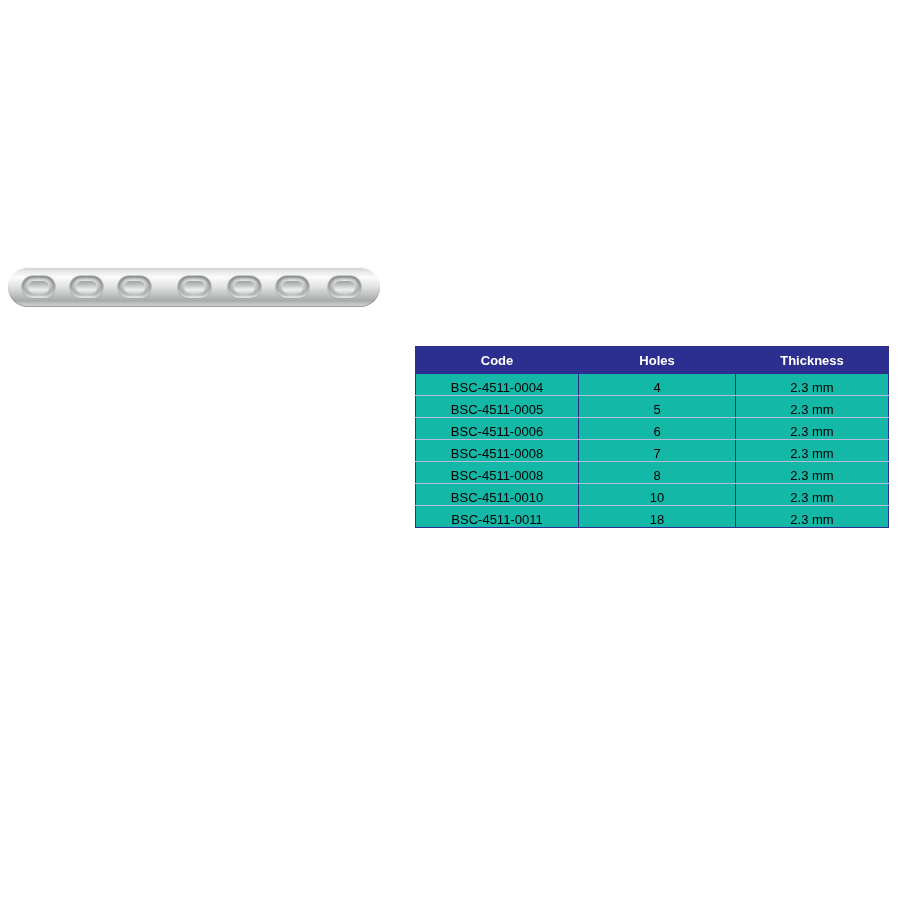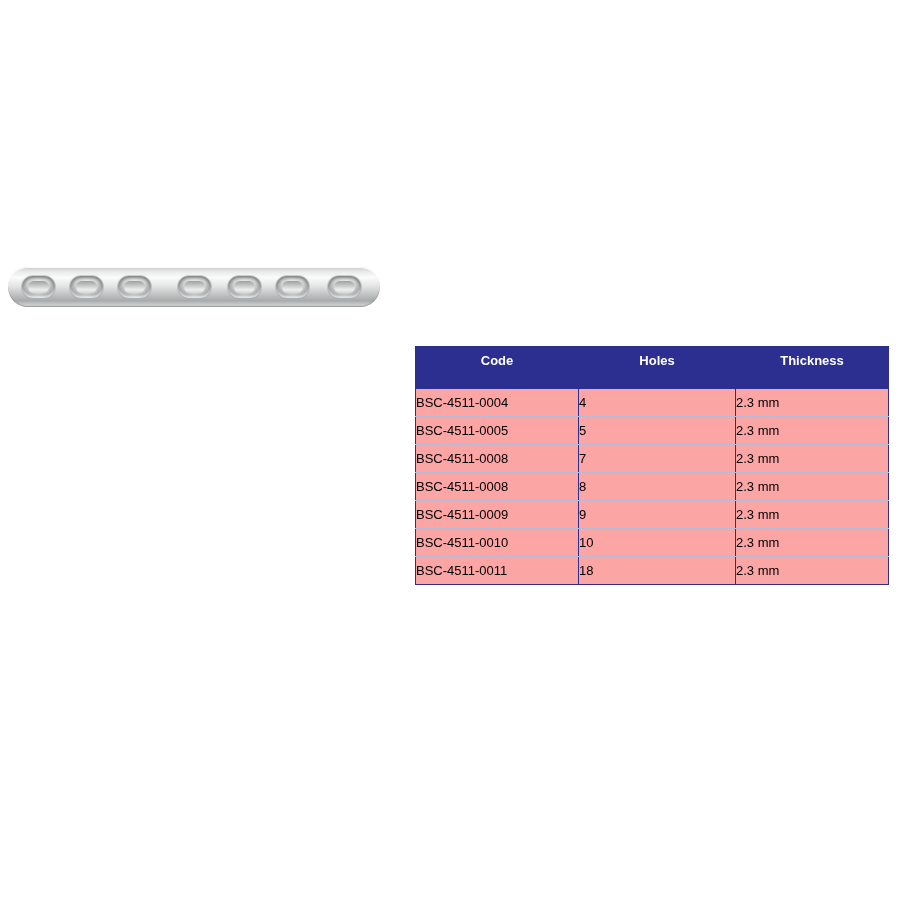--- a/index.html
+++ b/index.html
@@ -78,32 +78,32 @@
     width: 470px;
     border-collapse: collapse;
     table-layout: fixed;
   }
   #spec-table th {
     background: #2c2f8f;
     color: #ffffff;
     font-size: 13px;
     font-weight: bold;
     text-align: center;
-    padding: 6px 0 20px 0;
+    padding: 6px 0 5px 0;
     border: 1px solid #2c2f8f;
   }
   #spec-table td {
     font-size: 13px;
     color: #000000;
-    text-align: left;
-    padding: 6px 0 6px 0;
+    text-align: center;
+    padding: 6px 0 0 0;
     border-left: 1px solid #2c2f8f;
     border-right: 1px solid #2c2f8f;
     border-bottom: 1px solid #b9bbd6;
-    background: #fca5a5;
+    background: #14b8a6;
   }
   #spec-table tbody tr:last-child td {
     border-bottom: 1px solid #2c2f8f;
   }
   .col-code { width: 162px; }
   .col-holes { width: 156px; }
   .col-thickness { width: 152px; }
 </style>
 </head>
 <body>
@@ -148,32 +148,32 @@
       <td>BSC-4511-0004</td>
       <td>4</td>
       <td>2.3 mm</td>
     </tr>
     <tr>
       <td>BSC-4511-0005</td>
       <td>5</td>
       <td>2.3 mm</td>
     </tr>
     <tr>
+      <td>BSC-4511-0006</td>
+      <td>6</td>
+      <td>2.3 mm</td>
+    </tr>
+    <tr>
       <td>BSC-4511-0008</td>
       <td>7</td>
       <td>2.3 mm</td>
     </tr>
     <tr>
       <td>BSC-4511-0008</td>
       <td>8</td>
-      <td>2.3 mm</td>
-    </tr>
-    <tr>
-      <td>BSC-4511-0009</td>
-      <td>9</td>
       <td>2.3 mm</td>
     </tr>
     <tr>
       <td>BSC-4511-0010</td>
       <td>10</td>
       <td>2.3 mm</td>
     </tr>
     <tr>
       <td>BSC-4511-0011</td>
       <td>18</td>

